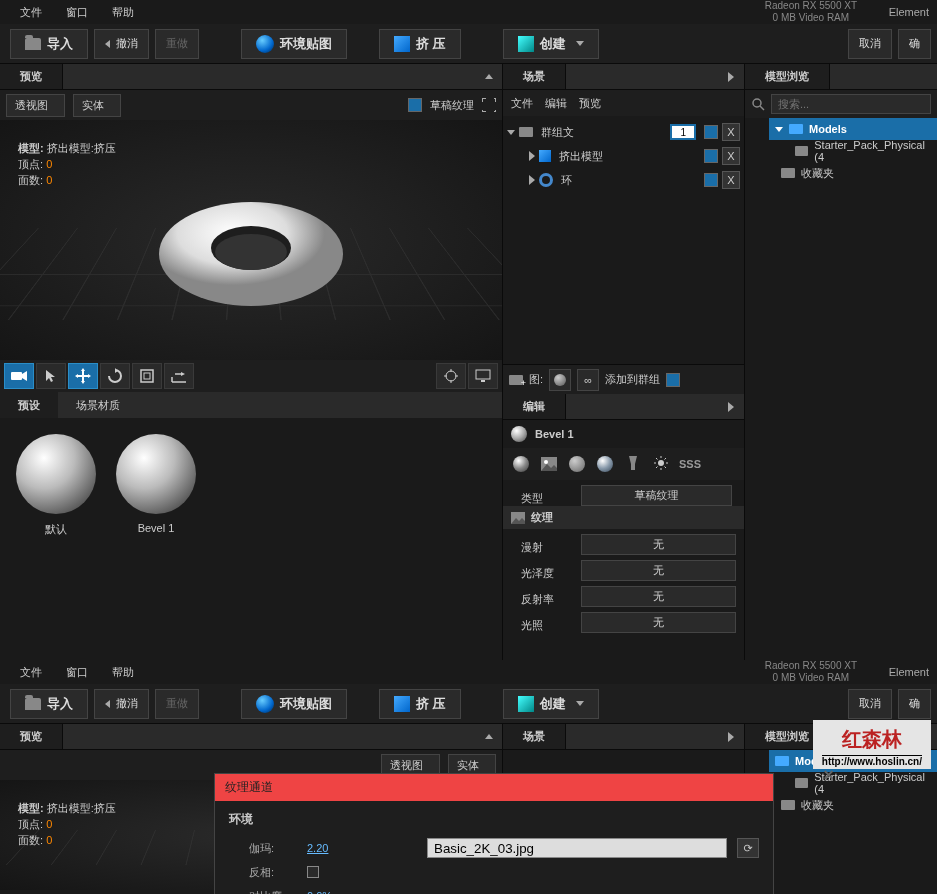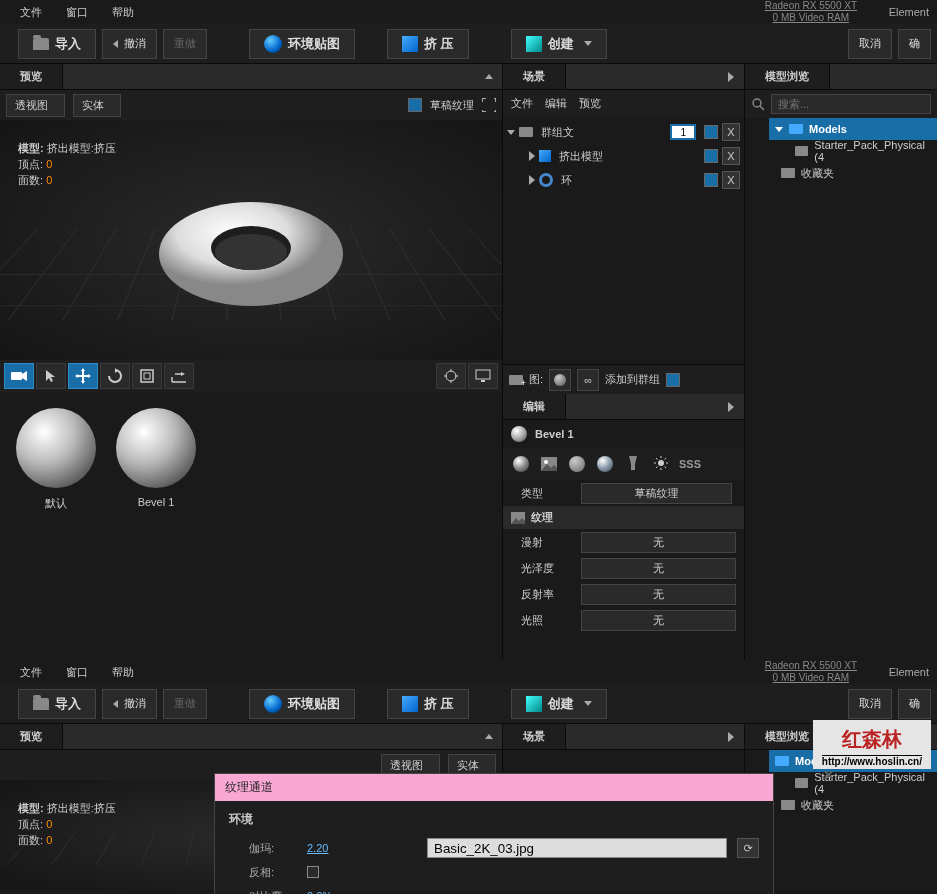--- a/index.html
+++ b/index.html
@@ -1,23 +1,23 @@
 <!DOCTYPE html>
 <html><head>
 <meta charset="utf-8">
 <style>
 * { margin: 0; padding: 0; box-sizing: border-box; font-family: "Microsoft YaHei", Arial, sans-serif; }
 body { background: #1a1a1a; color: #ccc; font-size: 11px; overflow: hidden; width: 937px; height: 894px; }
 
 .menubar { height: 24px; display: flex; align-items: center; padding: 0 8px; background: #1a1a1a; position: relative; }
 .menubar .menu-item { padding: 0 12px; cursor: pointer; color: #ccc; }
-.menubar .gpu-info { position: absolute; right: 80px; text-align: center; font-size: 10px; color: #888; line-height: 12px; text-decoration: underline; }
+.menubar .gpu-info { position: absolute; right: 80px; text-align: center; font-size: 10px; color: #888; line-height: 12px; }
 .menubar .element-label { position: absolute; right: 8px; color: #aaa; }
 
-.toolbar { height: 40px; display: flex; align-items: center; gap: 6px; padding: 4px 18px; background: #1e1e1e; border-bottom: 1px solid #0a0a0a; position: relative; }
+.toolbar { height: 40px; display: flex; align-items: center; gap: 6px; padding: 4px 10px; background: #1e1e1e; border-bottom: 1px solid #0a0a0a; position: relative; }
 .btn { display: inline-flex; align-items: center; gap: 6px; background: #2a2a2a; border: 1px solid #444; padding: 5px 10px; color: #ddd; cursor: pointer; height: 30px; }
 .btn.big { font-size: 13px; font-weight: bold; padding: 5px 14px; }
 .btn.dim { color: #666; }
 .btn .caret { border-left: 4px solid transparent; border-right: 4px solid transparent; border-top: 5px solid #aaa; margin-left: 4px; }
 .btn .caret-left { border-top: 4px solid transparent; border-bottom: 4px solid transparent; border-right: 5px solid #aaa; }
 .toolbar .right-buttons { position: absolute; right: 6px; display: flex; gap: 6px; }
 
 .globe-icon { width: 18px; height: 18px; border-radius: 50%; background: radial-gradient(circle at 35% 30%, #6cf, #06c 60%, #024); }
 .cube-icon { width: 16px; height: 16px; background: linear-gradient(135deg, #4af, #06c); transform: rotate(0deg); }
 .cube-icon.cyan { background: linear-gradient(135deg, #4ff, #088); }
@@ -78,36 +78,36 @@
 
 .scene-footer { height: 30px; display: flex; align-items: center; gap: 6px; padding: 0 6px; background: #1e1e1e; border-top: 1px solid #0a0a0a; }
 .small-btn { width: 22px; height: 22px; background: #2a2a2a; border: 1px solid #444; display: flex; align-items: center; justify-content: center; cursor: pointer; }
 
 .edit-panel { background: #1a1a1a; flex: 1; overflow: hidden; }
 .mat-row { display: flex; align-items: center; height: 28px; padding: 0 8px; gap: 8px; }
 .mat-icons { display: flex; gap: 8px; padding: 6px 8px; background: #1e1e1e; }
 .mat-icon { width: 20px; height: 20px; display: flex; align-items: center; justify-content: center; cursor: pointer; border-radius: 2px; }
 .mat-ball { width: 16px; height: 16px; border-radius: 50%; background: radial-gradient(circle at 35% 30%, #fff, #aaa 50%, #444); }
 .section-title { background: #2a2a2a; padding: 4px 8px; font-weight: bold; display: flex; align-items: center; gap: 6px; }
-.prop-row { display: flex; align-items: center; height: 26px; padding: 0 8px 0 18px; }
+.prop-row { display: flex; align-items: flex-end; height: 26px; padding: 0 8px 0 18px; }
 .prop-row .plabel { width: 60px; }
 .prop-row .pval { flex: 1; background: #2a2a2a; border: 1px solid #444; text-align: center; padding: 2px 0; }
 .prop-row .pval.combo { display: flex; justify-content: center; }
 
 .search-row { display: flex; align-items: center; height: 28px; padding: 0 6px; gap: 6px; background: #1e1e1e; }
 .search-row input { flex: 1; background: #2a2a2a; border: 1px solid #444; color: #888; padding: 3px 6px; font-size: 11px; outline: none; }
 .model-list { flex: 1; background: #1a1a1a; }
 .model-row { display: flex; align-items: center; height: 22px; padding: 0 6px; gap: 6px; margin-left: 24px; }
 .model-row.sel { background: #1a6ea8; color: #fff; }
 .folder-small { width: 14px; height: 10px; background: #888; border-radius: 1px; }
 .folder-small.blue { background: #4af; }
 
 .second-instance { position: relative; }
 .popup { position: absolute; left: 214px; top: 113px; width: 560px; background: #1e1e1e; border: 1px solid #444; z-index: 10; }
-.popup-title { background: #f9a8d4; color: #222; padding: 5px 10px; font-size: 12px; }
+.popup-title { background: #ef4444; color: #222; padding: 5px 10px; font-size: 12px; }
 .popup-body { padding: 10px 14px; }
 .popup-section { font-weight: bold; margin-bottom: 8px; font-size: 12px; }
 .popup-row { display: flex; align-items: center; height: 24px; gap: 10px; margin-left: 20px; }
 .popup-row .plabel { width: 48px; color: #aaa; }
 .popup-row .pval-link { color: #6bf; text-decoration: underline; width: 60px; }
 .popup-row .file-field { flex: 1; background: #ddd; color: #000; border: 1px solid #888; padding: 2px 6px; height: 20px; }
 .popup-row .reload { width: 22px; height: 20px; background: #333; border: 1px solid #555; display: flex; align-items: center; justify-content: center; }
 .watermark { position: absolute; right: 6px; top: 60px; background: #e5e5e5; color: #b22; padding: 6px 9px 2px; font-size: 20px; font-weight: bold; font-family: "SimHei"; z-index: 20; text-align: center; }
 .watermark .url { font-size: 10px; color: #000; border-top: 1px solid #000; display: block; margin-top: 2px; }
 .watermark .close-x { position: absolute; left: 10px; bottom: -14px; font-size: 14px; color: #666; }
@@ -248,20 +248,24 @@
             </svg>
           </div>
         <div class="tool-btn">
             <svg width="16" height="14">
               <rect x="1" y="1" width="14" height="9" fill="none" stroke="#ccc"></rect>
               <path d="M6 12 L10 12" stroke="#ccc" stroke-width="2"></path>
             </svg>
           </div>
       </div>
       <div class="presets-panel">
+        <div class="presets-tabs">
+          <div class="tab active">预设</div>
+          <div class="tab">场景材质</div>
+        </div>
         <div class="presets-content">
           <div class="preset-item"><div class="preset-sphere"></div><span>默认</span></div>
           <div class="preset-item"><div class="preset-sphere"></div><span>Bevel 1</span></div>
         </div>
       </div>
     </div>
 
     <div class="mid-col">
       <div class="panel-header">
         <div class="panel-tab">场景</div>

